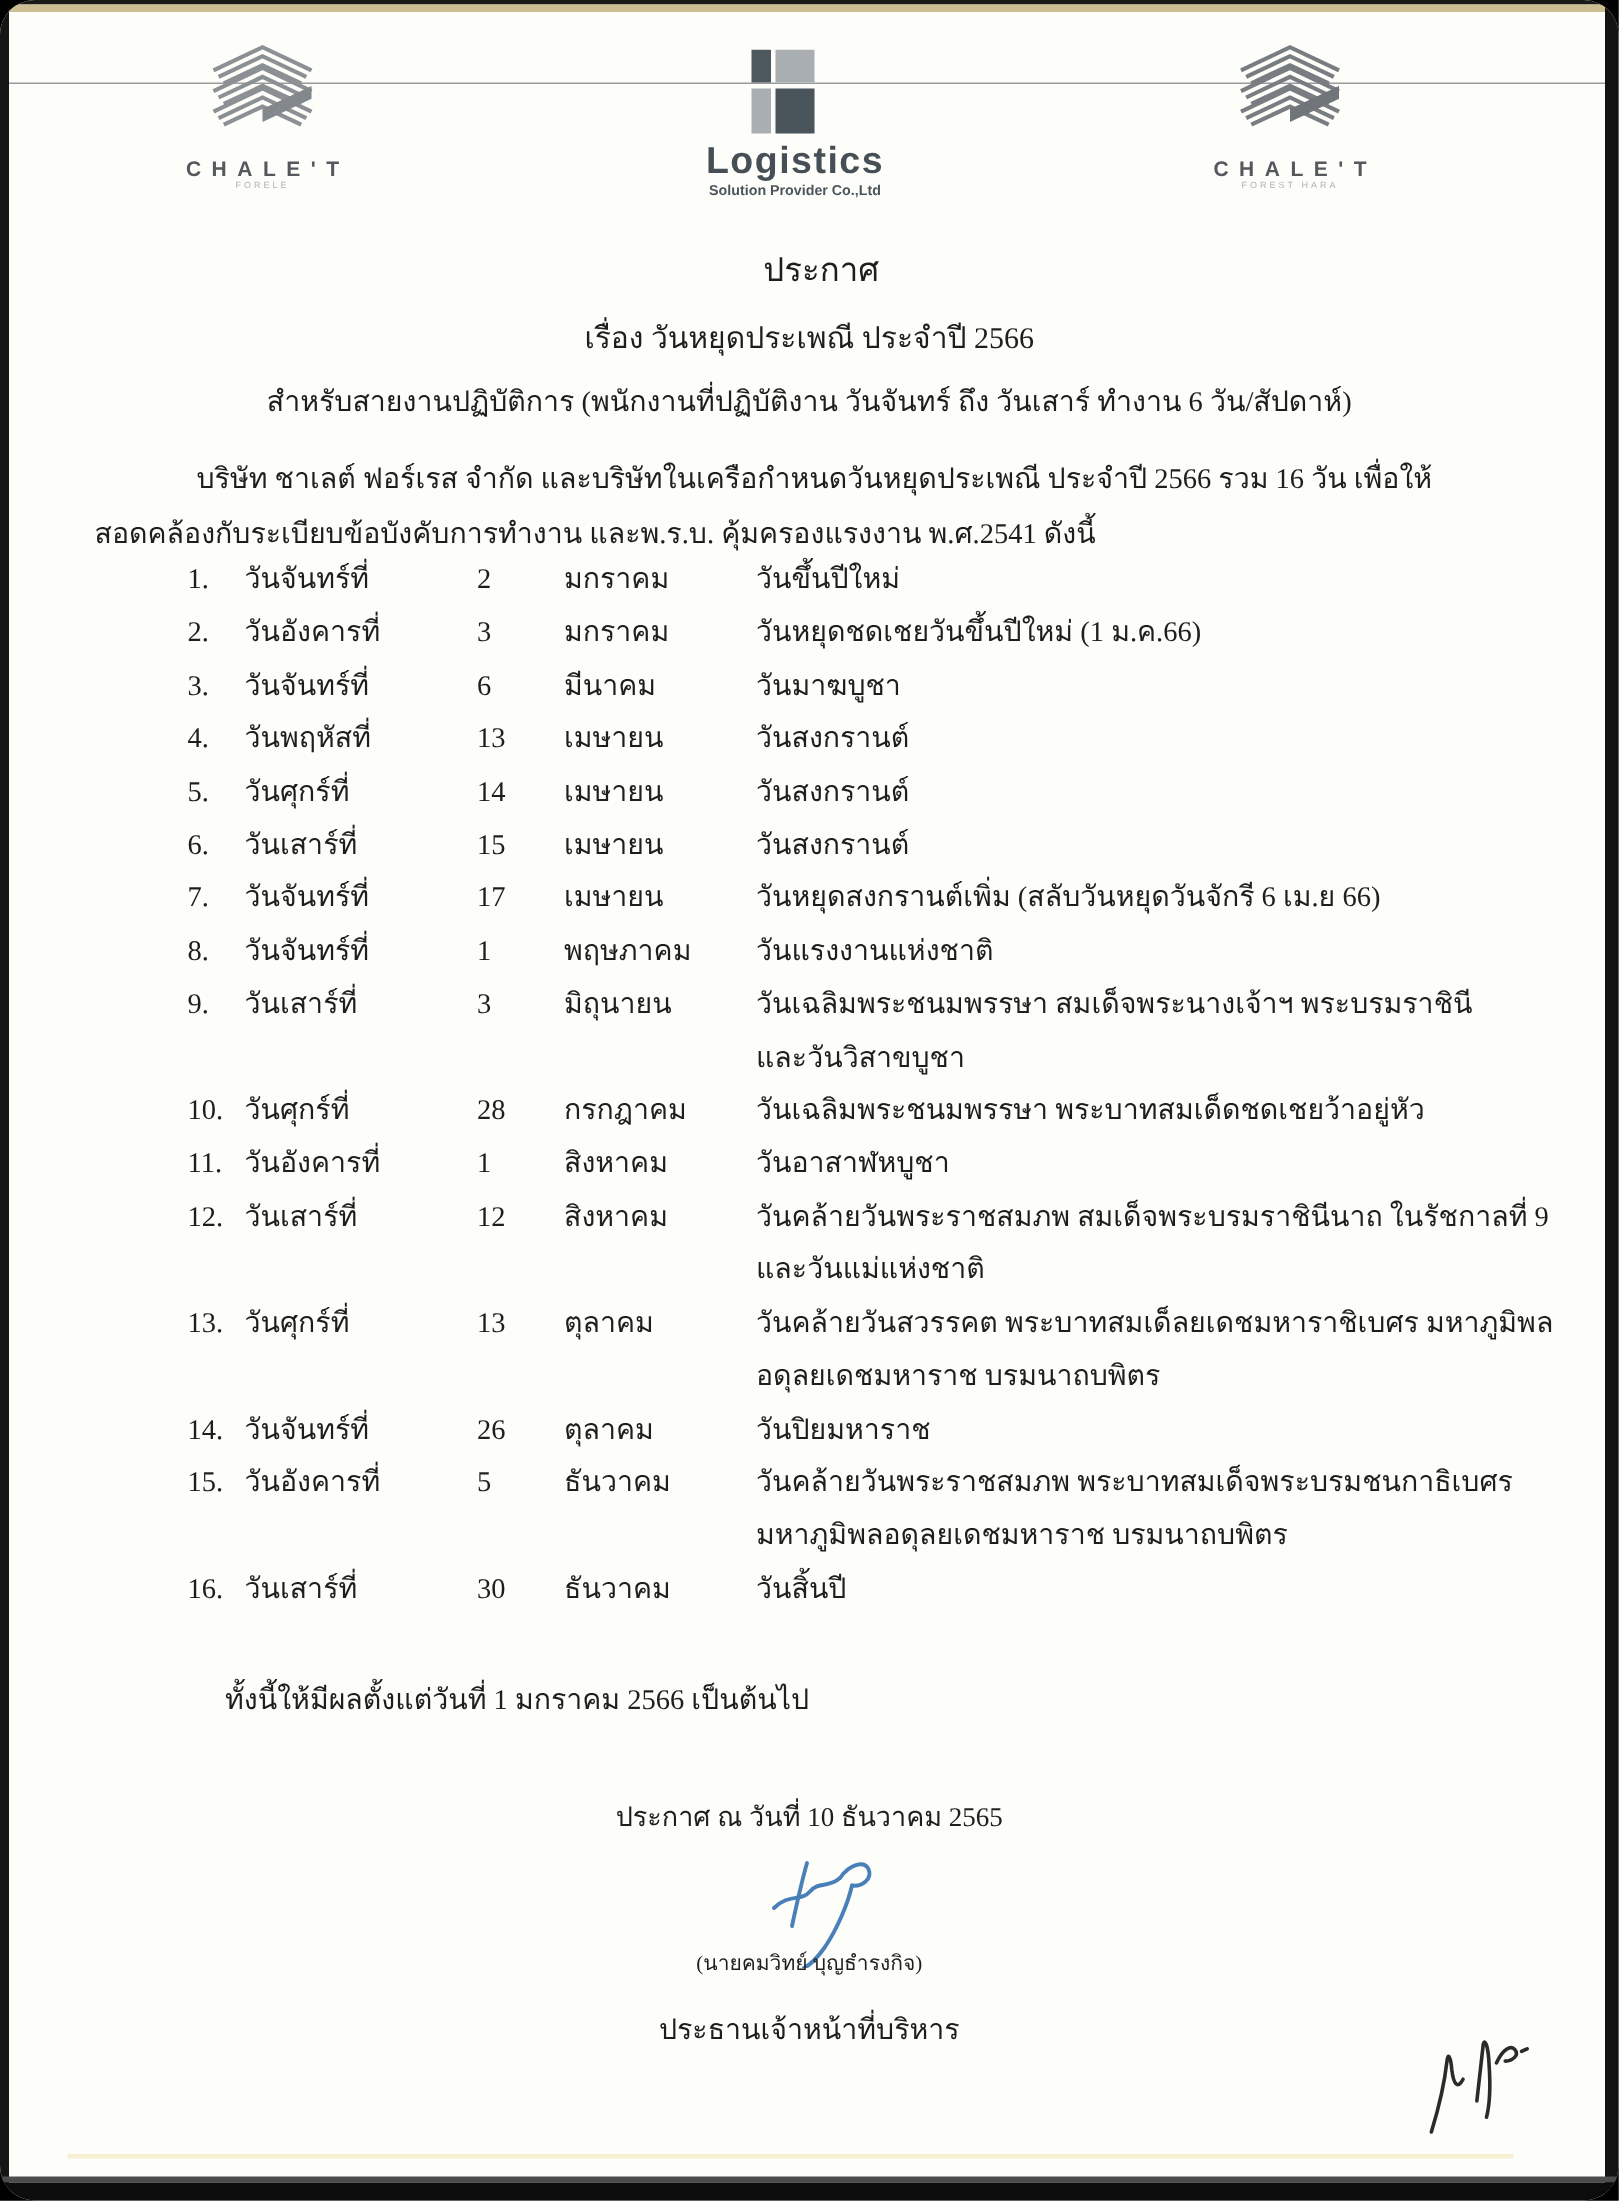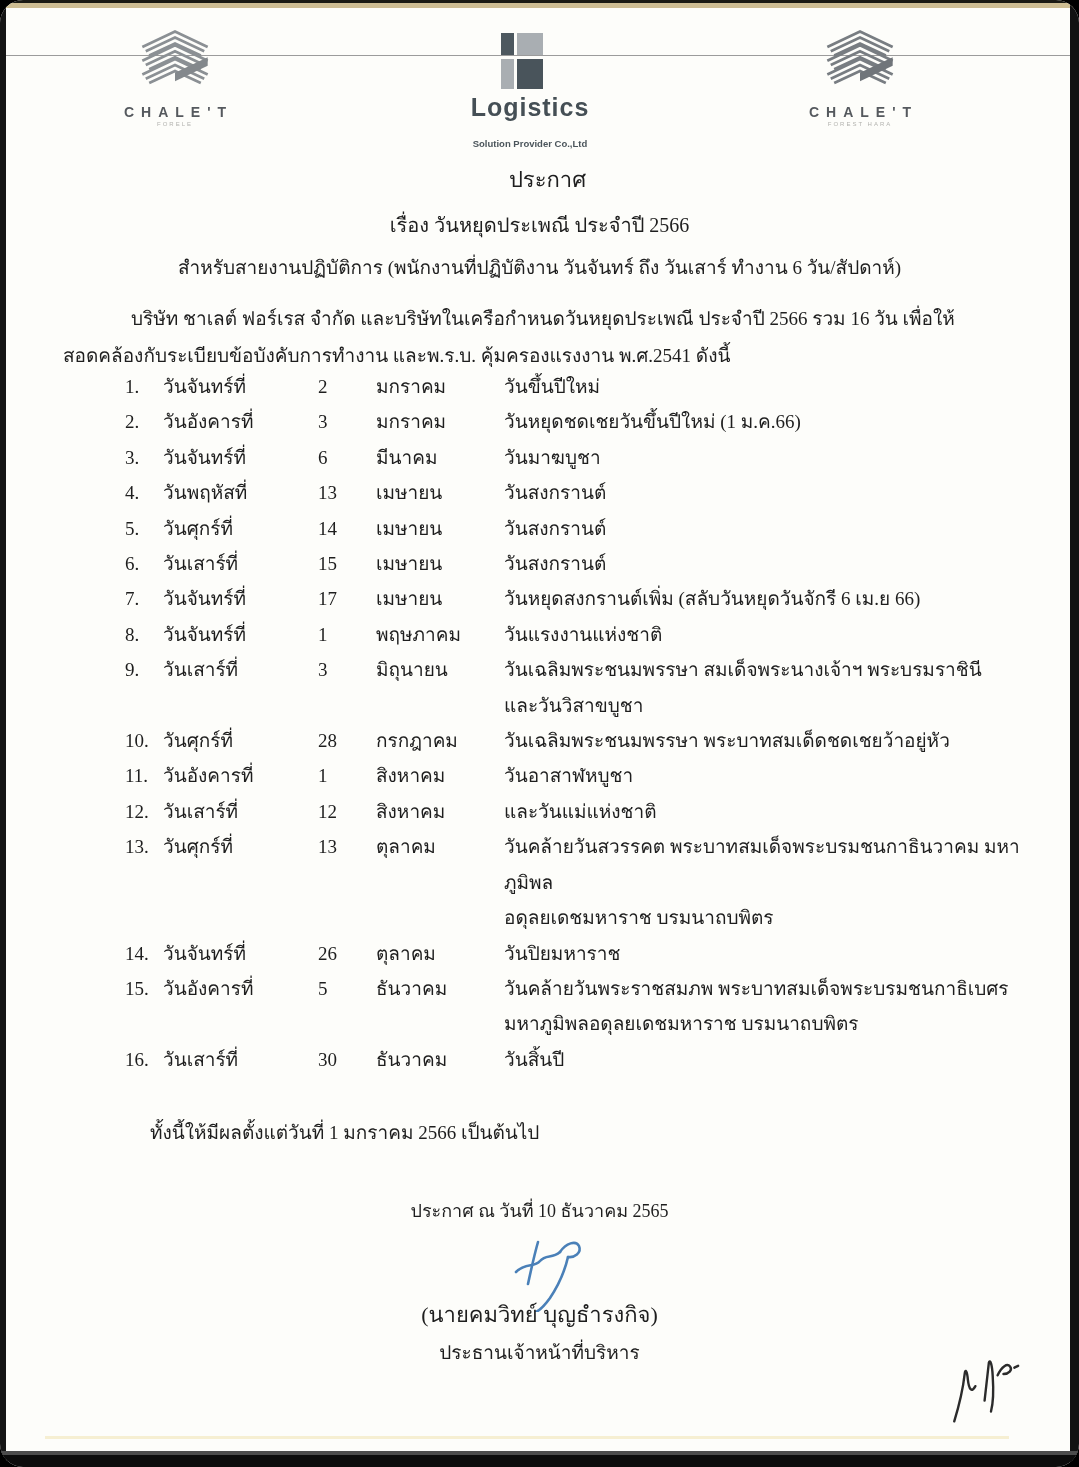--- a/index.html
+++ b/index.html
@@ -28,38 +28,38 @@
   .chalet-mark{display:block;margin:0 auto;}
   .chalet-word{margin-top:2px;font-family:"Liberation Sans","DejaVu Sans",sans-serif;
     font-size:14px;font-weight:bold;letter-spacing:7px;color:#55595e;text-indent:7px;}
   .chalet-sub{font-family:"Liberation Sans","DejaVu Sans",sans-serif;
     font-size:6px;letter-spacing:2px;color:#b3b3af;margin-top:1px;}
   .logo-logistics{left:440px;top:33px;width:180px;}
   .logi-mark{display:block;margin:0 auto;}
   .logi-word{margin-top:2px;font-family:"Liberation Sans","DejaVu Sans",sans-serif;
     font-size:25px;font-weight:bold;color:#454f55;letter-spacing:1px;}
   .logi-sub{font-family:"Liberation Sans","DejaVu Sans",sans-serif;
-    font-size:9.5px;font-weight:bold;color:#4b555b;margin-top:16px;}
+    font-size:9.5px;font-weight:bold;color:#4b555b;margin-top:0px;}
 
   
   .doc-title{position:absolute;left:0;right:0;top:162px;text-align:center;font-size:22px;padding-left:16px;}
   .doc-subject{position:absolute;left:0;right:0;top:209px;text-align:center;font-size:20px;}
   .doc-scope{position:absolute;left:0;right:0;top:252px;text-align:center;font-size:19px;}
   .intro-1{position:absolute;left:131px;top:303px;font-size:19px;}
   .intro-2{position:absolute;left:63px;top:340px;font-size:19px;}
 
   
   .holiday-table{position:absolute;left:125px;top:369px;right:38px;font-size:19px;}
   .hrow{display:grid;grid-template-columns:38px 155px 58px 128px 1fr;line-height:35.4px;}
   .holiday-name2:empty{display:none;}
 
   .effective{position:absolute;left:150px;top:1117px;font-size:19px;}
   .announced{position:absolute;left:0;right:0;top:1196px;text-align:center;font-size:18px;}
   .signature-svg{position:absolute;left:500px;top:1232px;}
-  .signer-name{position:absolute;left:0;right:0;top:1297px;text-align:center;font-size:22px;}
+  .signer-name{position:absolute;left:0;right:0;top:1297px;text-align:center;font-size:14px;}
   .signer-title{position:absolute;left:0;right:0;top:1337px;text-align:center;font-size:19px;}
   .initials-svg{position:absolute;left:938px;top:1352px;transform:rotate(-12deg);}
 </style>
 </head>
 <body>
 
 <div class="canvas">
 
   <div class="head-rule"></div>
 
@@ -239,31 +239,32 @@
 
       </div>
     </div>
 
     <div class="hrow">
       <div class="holiday-no">12.</div>
       <div class="holiday-day">วันเสาร์ที่</div>
       <div class="holiday-date">12</div>
       <div class="holiday-month">สิงหาคม</div>
       <div>
+        <div class="holiday-name">วันคล้ายวันพระราชสมภพ สมเด็จพระบรมราชินีนาถ ในรัชกาลที่ 9</div>
         <div class="holiday-name2">และวันแม่แห่งชาติ</div>
       </div>
     </div>
 
     <div class="hrow">
       <div class="holiday-no">13.</div>
       <div class="holiday-day">วันศุกร์ที่</div>
       <div class="holiday-date">13</div>
       <div class="holiday-month">ตุลาคม</div>
       <div>
-        <div class="holiday-name">วันคล้ายวันสวรรคต พระบาทสมเด็จพระบรมชนกาธินวาคม มหาภูมิพล</div>
+        <div class="holiday-name">วันคล้ายวันสวรรคต พระบาทสมเด็ลยเดชมหาราชิเบศร มหาภูมิพล</div>
         <div class="holiday-name2">อดุลยเดชมหาราช บรมนาถบพิตร</div>
       </div>
     </div>
 
     <div class="hrow">
       <div class="holiday-no">14.</div>
       <div class="holiday-day">วันจันทร์ที่</div>
       <div class="holiday-date">26</div>
       <div class="holiday-month">ตุลาคม</div>
       <div>

